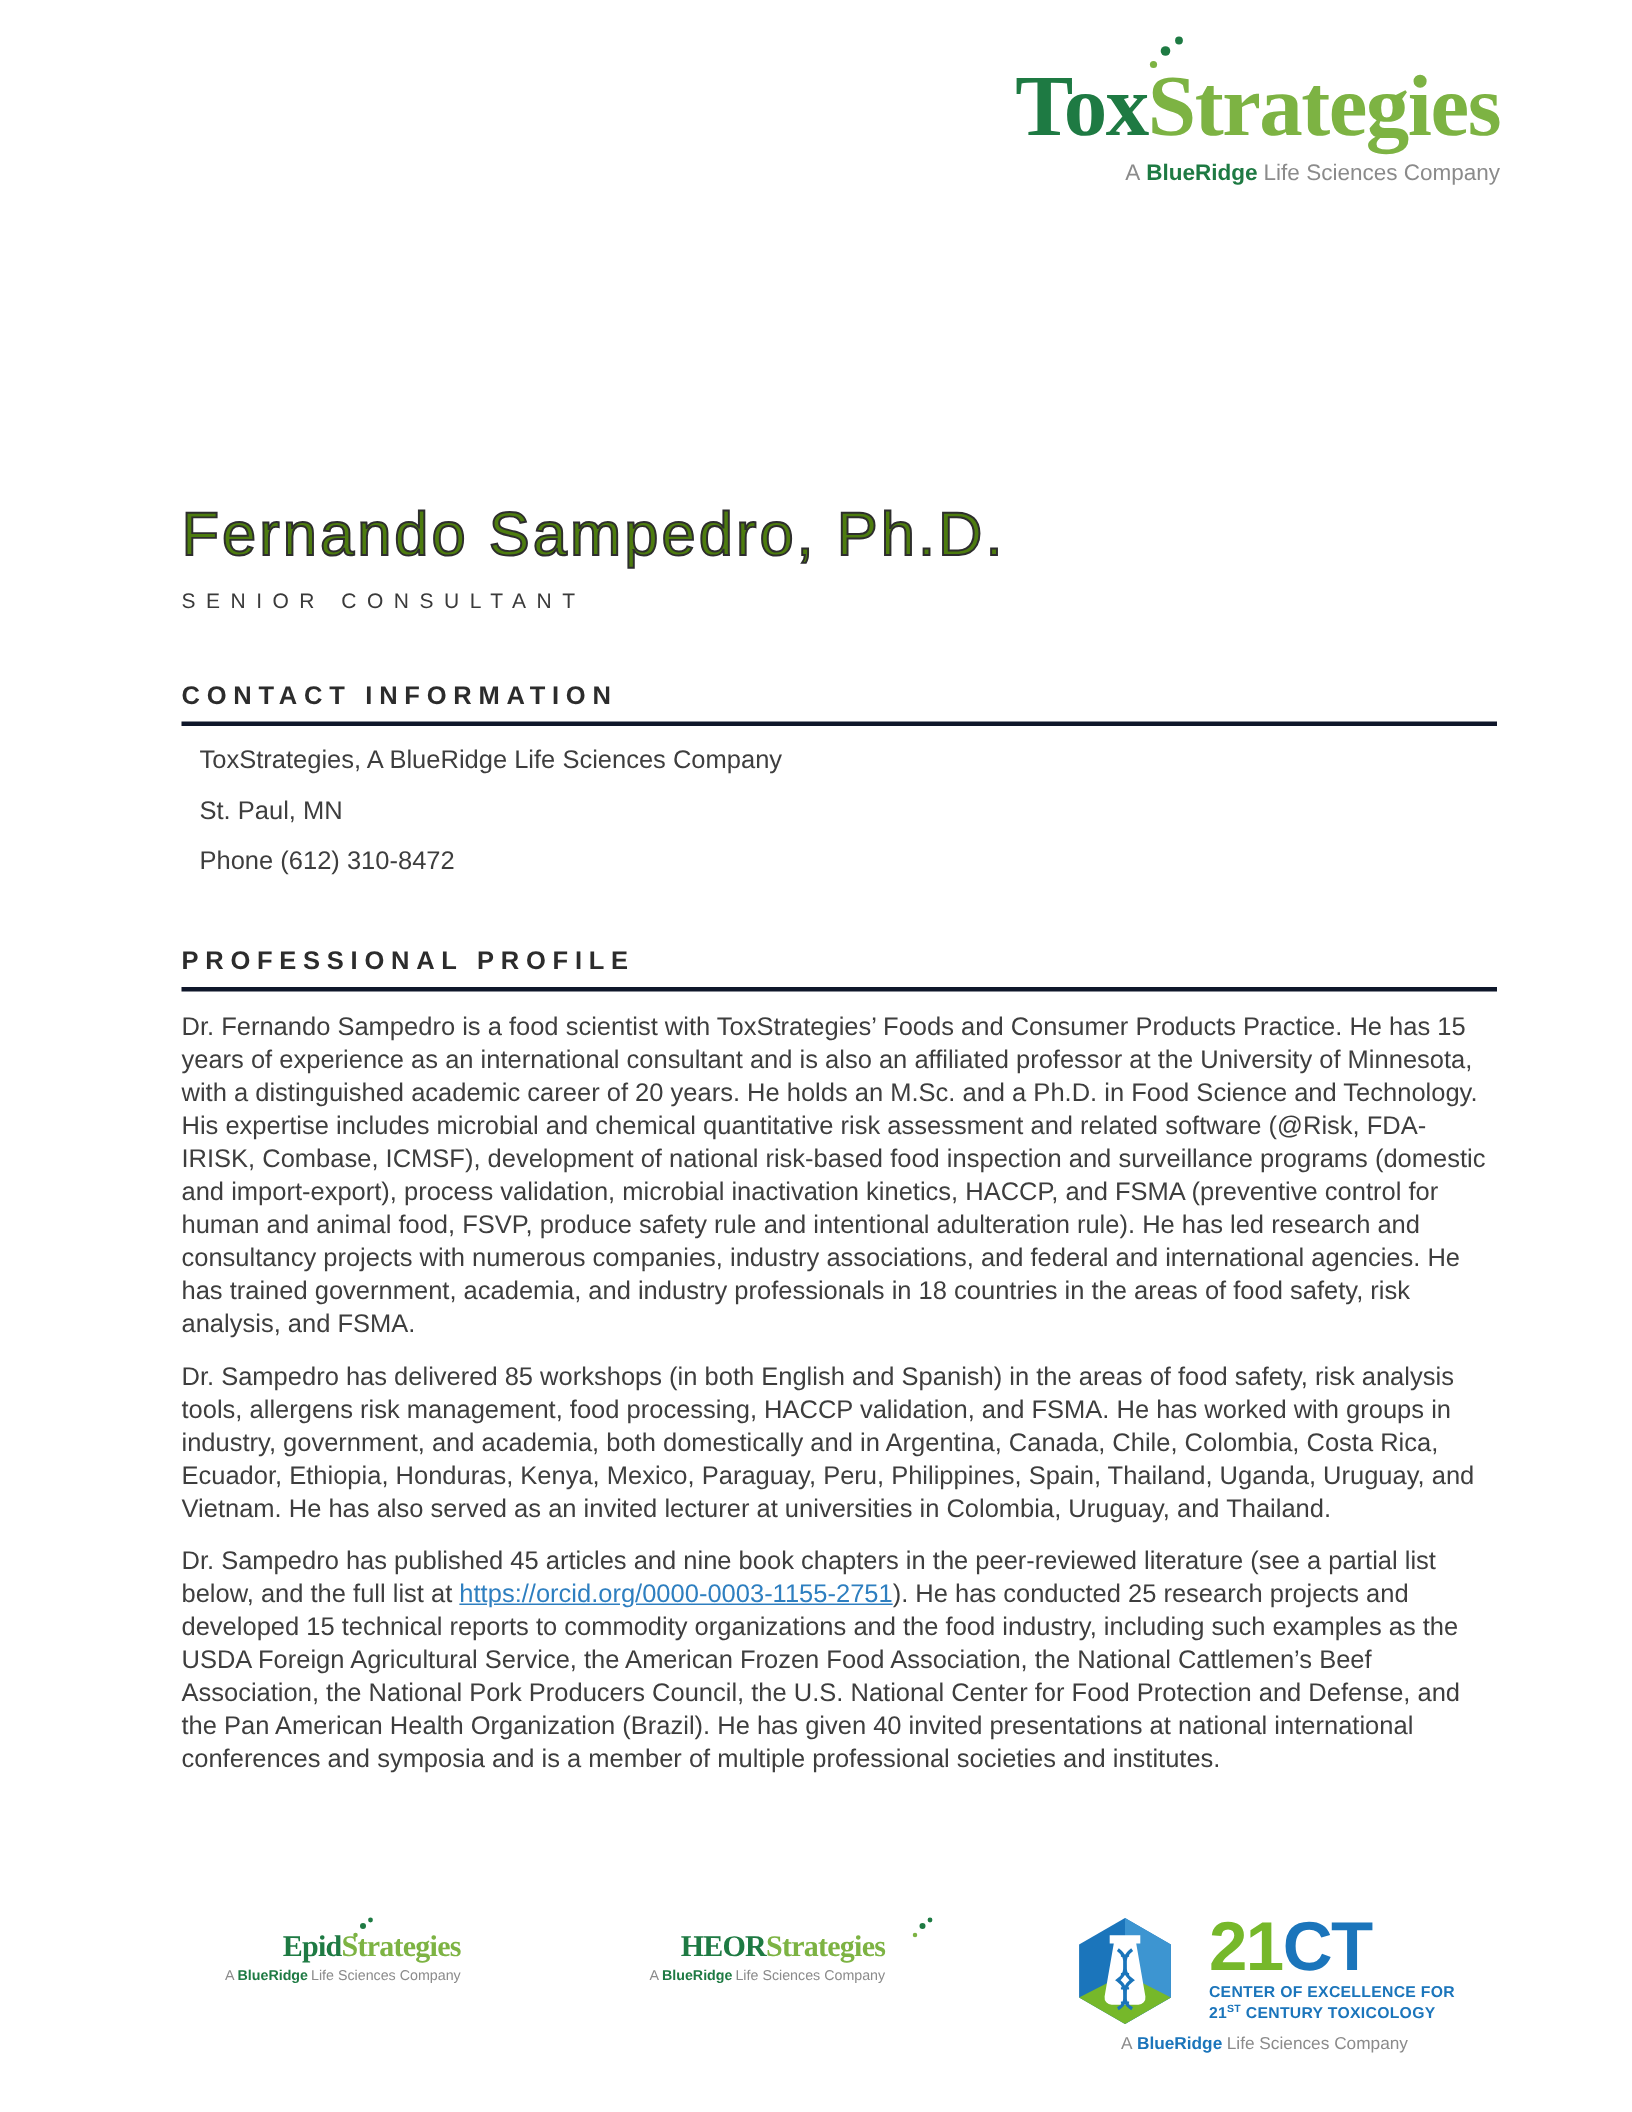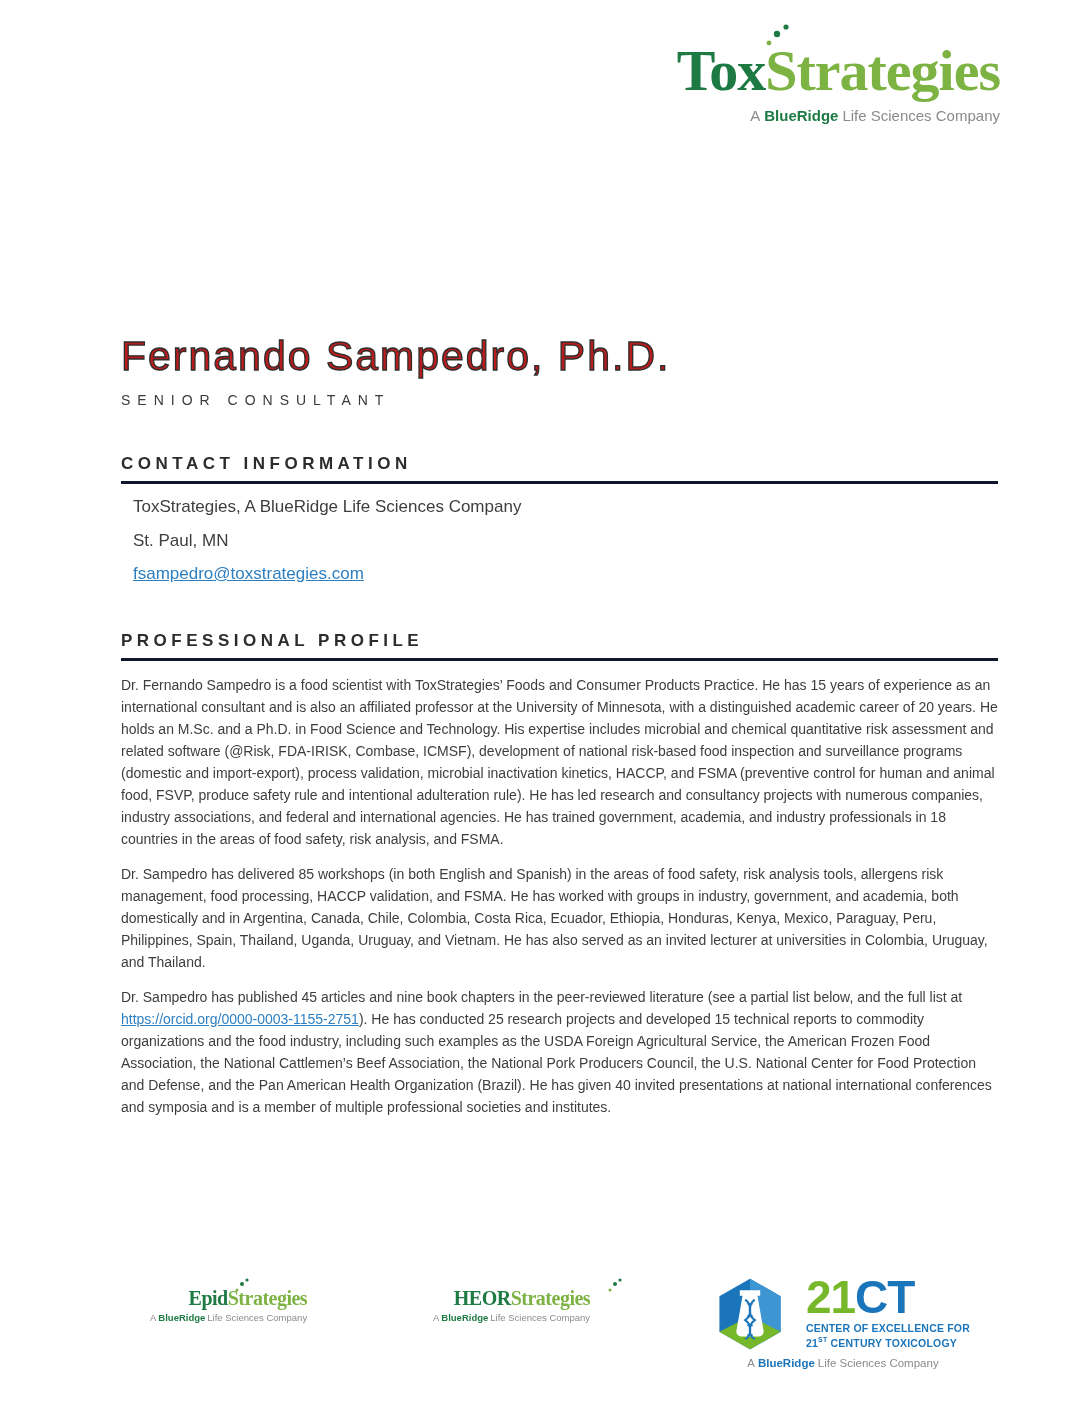--- a/index.html
+++ b/index.html
@@ -17,33 +17,33 @@
   .logo-header .wordmark{font-size:58px;}
   .bubbles{position:absolute;}
   .logo-header .bubbles{left:86px;top:-18px;}
   .tagline{color:#8b8b8b;font-size:15px;margin-top:7px;white-space:nowrap;}
   .tagline b{color:#1e7a43;margin:0 4px;}
 
   
   .main{position:absolute;left:121px;right:90px;top:336px;}
   .person-name{
     margin:0;font-size:41px;font-weight:400;letter-spacing:2px;line-height:1;
-    color:#b91c1c;-webkit-text-stroke:1.3px #2d2d2d;
+    color:#4d7c0f;-webkit-text-stroke:1.3px #2d2d2d;
   }
   .job-title{margin-top:15px;font-size:14px;letter-spacing:7px;color:#3a3a3a;}
 
   .section-heading{
     margin-top:46px;font-weight:700;font-size:17px;letter-spacing:4.5px;color:#2c2c2c;
     border-bottom:3px solid #0f172a;padding-bottom:7px;
   }
   .contact-lines{margin-top:12px;font-size:17px;line-height:21.5px;}
   .contact-lines div{margin:12px;}
   a.link{color:#2e7fc0;text-decoration:underline;cursor:pointer;}
 
-  .para{margin:13px 0 0 0;font-size:14px;line-height:22px;color:#3e3e3e;}
+  .para{margin:13px 0 0 0;font-size:17px;line-height:22px;color:#3e3e3e;}
 
   
   .footer{position:absolute;left:150px;right:118px;top:1276px;
           display:flex;justify-content:space-between;align-items:flex-start;}
   .f-logo{text-align:right;position:relative;margin-top:12px;}
   .f-logo .wordmark{font-size:20px;letter-spacing:-0.5px;}
   .f-logo .tagline{font-size:9.5px;margin-top:3px;}
   .f-logo .tagline b{margin:0 2px;}
   .epid .bubbles{left:44px;top:-10px;}
   .heor .bubbles{left:152px;top:-10px;}
@@ -82,21 +82,21 @@
 
   <div class="main">
 
     <h1 class="person-name">Fernando Sampedro, Ph.D.</h1>
     <div class="job-title">SENIOR CONSULTANT</div>
 
     <div class="section-heading">CONTACT INFORMATION</div>
     <div class="contact-lines">
       <div>ToxStrategies, A BlueRidge Life Sciences Company</div>
       <div>St. Paul, MN</div>
-      <div><a class="link">fsampedro@toxstrategies.com</a></div>
+      <div>Phone (612) 310-8472</div>
     </div>
 
     <div class="section-heading">PROFESSIONAL PROFILE</div>
 
     <p class="para">Dr. Fernando Sampedro is a food scientist with ToxStrategies’ Foods and Consumer Products Practice. He has 15 years of experience as an international consultant and is also an affiliated professor at the University of Minnesota, with a distinguished academic career of 20 years. He holds an M.Sc. and a Ph.D. in Food Science and Technology. His expertise includes microbial and chemical quantitative risk assessment and related software (@Risk, FDA-IRISK, Combase, ICMSF), development of national risk-based food inspection and surveillance programs (domestic and import-export), process validation, microbial inactivation kinetics, HACCP, and FSMA (preventive control for human and animal food, FSVP, produce safety rule and intentional adulteration rule). He has led research and consultancy projects with numerous companies, industry associations, and federal and international agencies. He has trained government, academia, and industry professionals in 18 countries in the areas of food safety, risk analysis, and FSMA.</p>
 
     <p class="para">Dr. Sampedro has delivered 85 workshops (in both English and Spanish) in the areas of food safety, risk analysis tools, allergens risk management, food processing, HACCP validation, and FSMA. He has worked with groups in industry, government, and academia, both domestically and in Argentina, Canada, Chile, Colombia, Costa Rica, Ecuador, Ethiopia, Honduras, Kenya, Mexico, Paraguay, Peru, Philippines, Spain, Thailand, Uganda, Uruguay, and Vietnam. He has also served as an invited lecturer at universities in Colombia, Uruguay, and Thailand.</p>
 
     <p class="para"><span>Dr. Sampedro has published 45 articles and nine book chapters in the peer-reviewed literature (see a partial list below, and the full list at </span><a class="link">https://orcid.org/0000-0003-1155-2751</a><span>). He has conducted 25 research projects and developed 15 technical reports to commodity organizations and the food industry, including such examples as the USDA Foreign Agricultural Service, the American Frozen Food Association, the National Cattlemen’s Beef Association, the National Pork Producers Council, the U.S. National Center for Food Protection and Defense, and the Pan American Health Organization (Brazil). He has given 40 invited presentations at national international conferences and symposia and is a member of multiple professional societies and institutes.</span></p>
 

